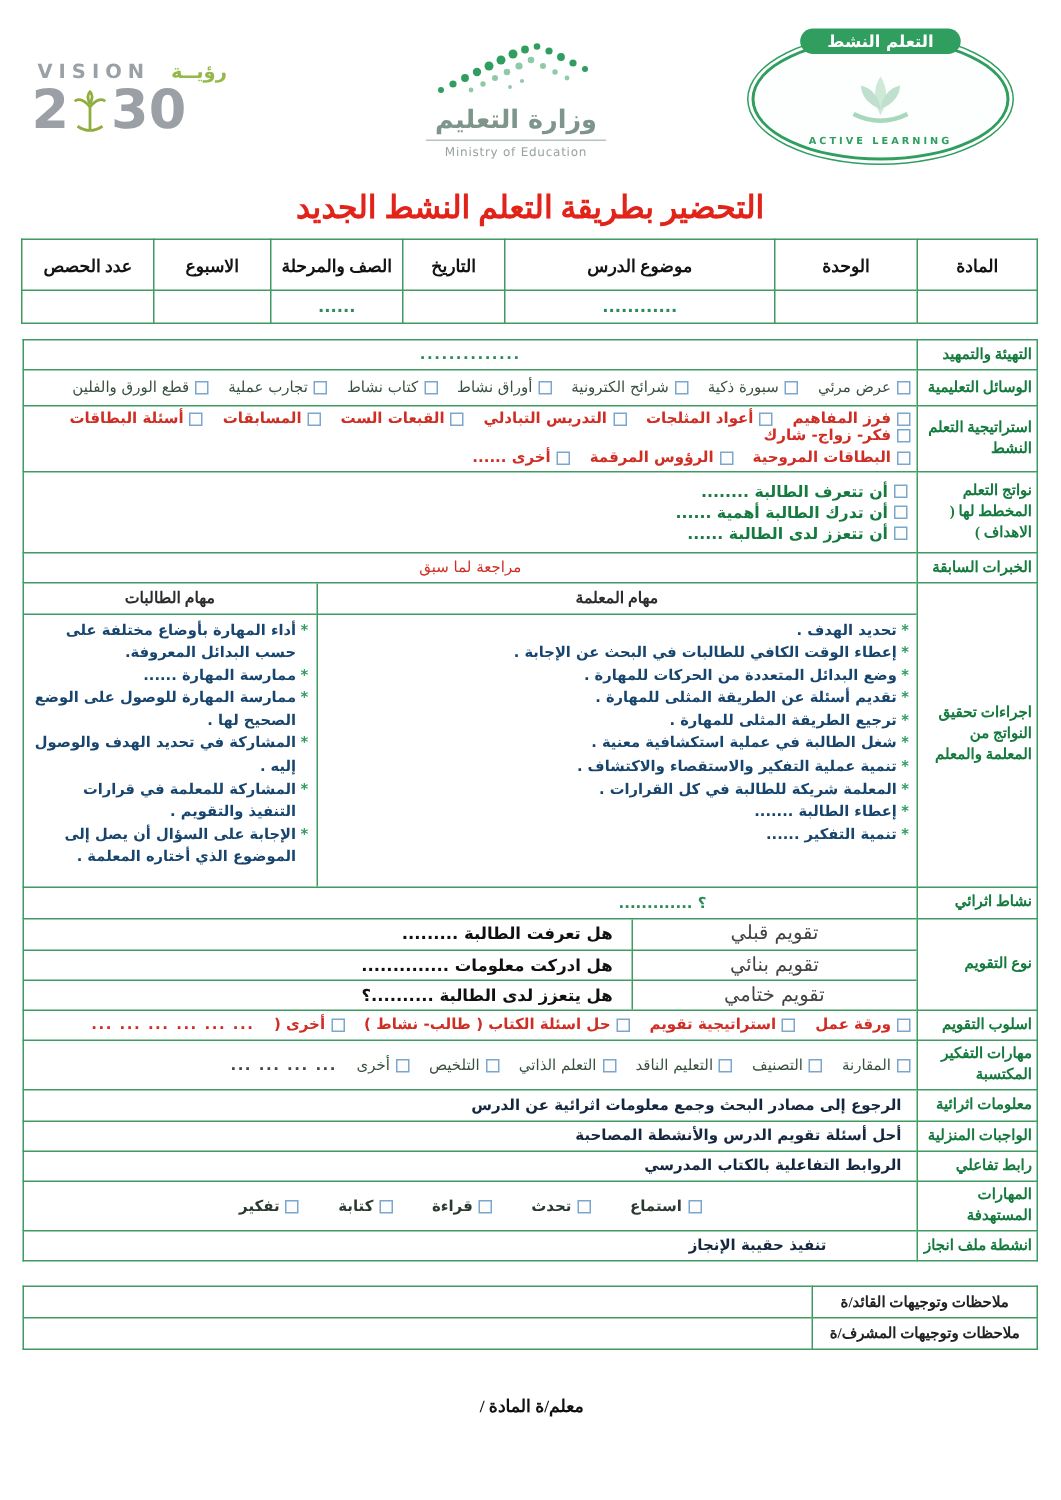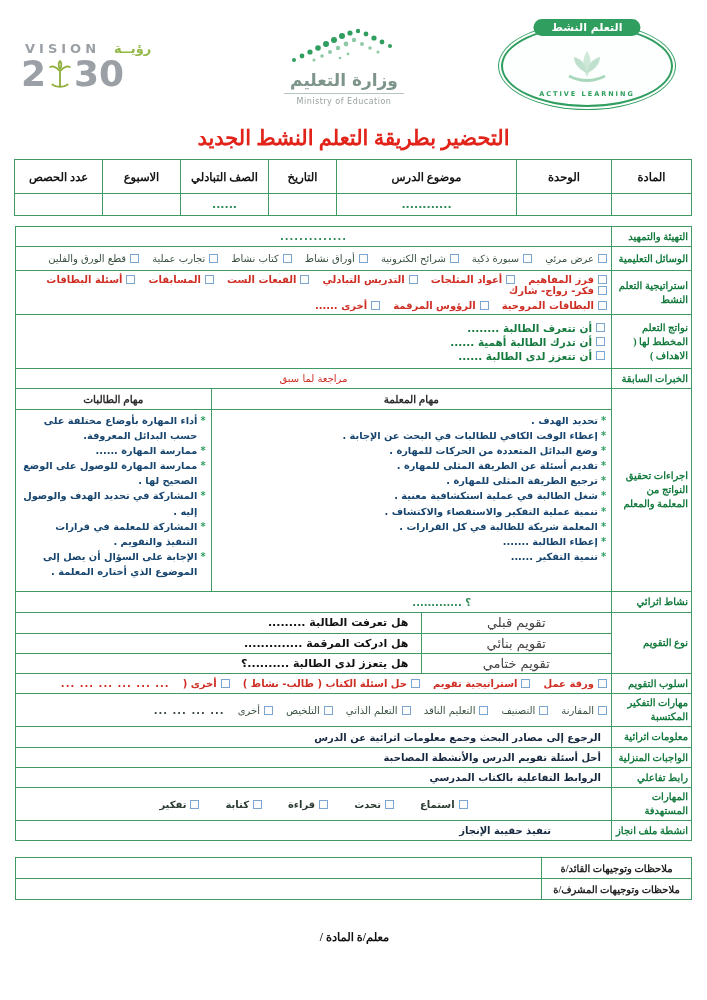--- a/index.html
+++ b/index.html
@@ -191,21 +191,21 @@
       <col style="width:88px">
         <col style="width:78px">
         <col style="width:88px">
     </colgroup>
     <tbody>
         <tr>
       <th>المادة</th>
       <th>الوحدة</th>
       <th>موضوع الدرس</th>
       <th>التاريخ</th>
-      <th>الصف التبادلي</th>
+      <th>الصف والمرحلة</th>
       <th>الاسبوع</th>
       <th>عدد الحصص</th>
     </tr>
     <tr>
       <td></td>
       <td></td>
       <td>............</td>
       <td></td>
       <td>......</td>
       <td></td>
@@ -442,21 +442,21 @@
                 <col style="width:190px">
                 <col>
               </colgroup>
           <tbody>
                 <tr>
             <td class="kind">تقويم قبلي</td>
             <td class="q">هل تعرفت الطالبة .........</td>
           </tr>
           <tr>
             <td class="kind">تقويم بنائي</td>
-            <td class="q">هل ادركت المرقمة ..............</td>
+            <td class="q">هل ادركت معلومات ..............</td>
           </tr>
           <tr>
             <td class="kind">تقويم ختامي</td>
             <td class="q">هل يتعزز لدى الطالبة ..........؟</td>
           </tr>
         </tbody>
             </table>
       </td>
     </tr>
 

